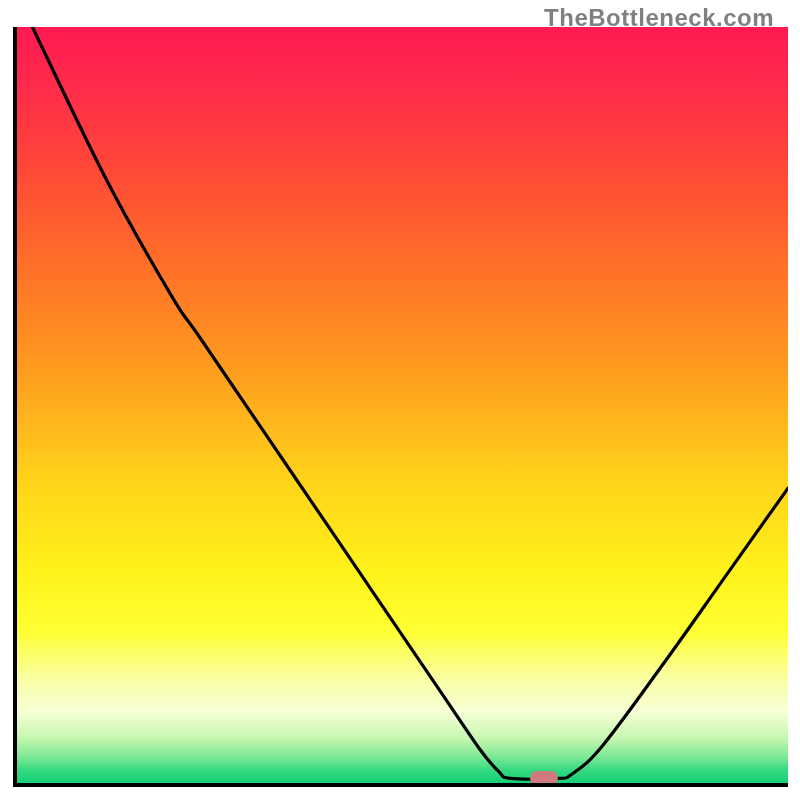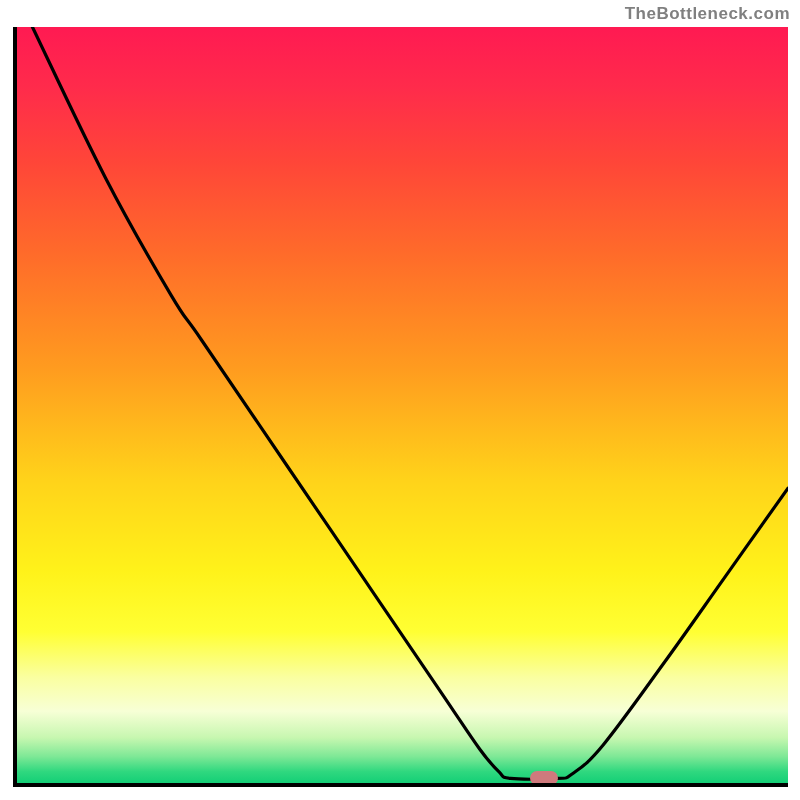--- a/index.html
+++ b/index.html
@@ -5,23 +5,23 @@
   * { margin: 0; padding: 0; box-sizing: border-box; }
   html, body { width: 800px; height: 800px; overflow: hidden; background: #fff; }
   .chart-container {
     position: relative;
     width: 800px;
     height: 800px;
   }
   .watermark {
     position: absolute;
     top: 4px;
-    right: 10px;
+    right: 26px;
     font-family: Arial, Helvetica, sans-serif;
-    font-size: 17px;
+    font-size: 24px;
     font-weight: 600;
     color: #808080;
     letter-spacing: 0.5px;
   }
   .plot-frame {
     position: absolute;
     left: 13px;
     top: 27px;
     width: 775px;
     height: 760px;

